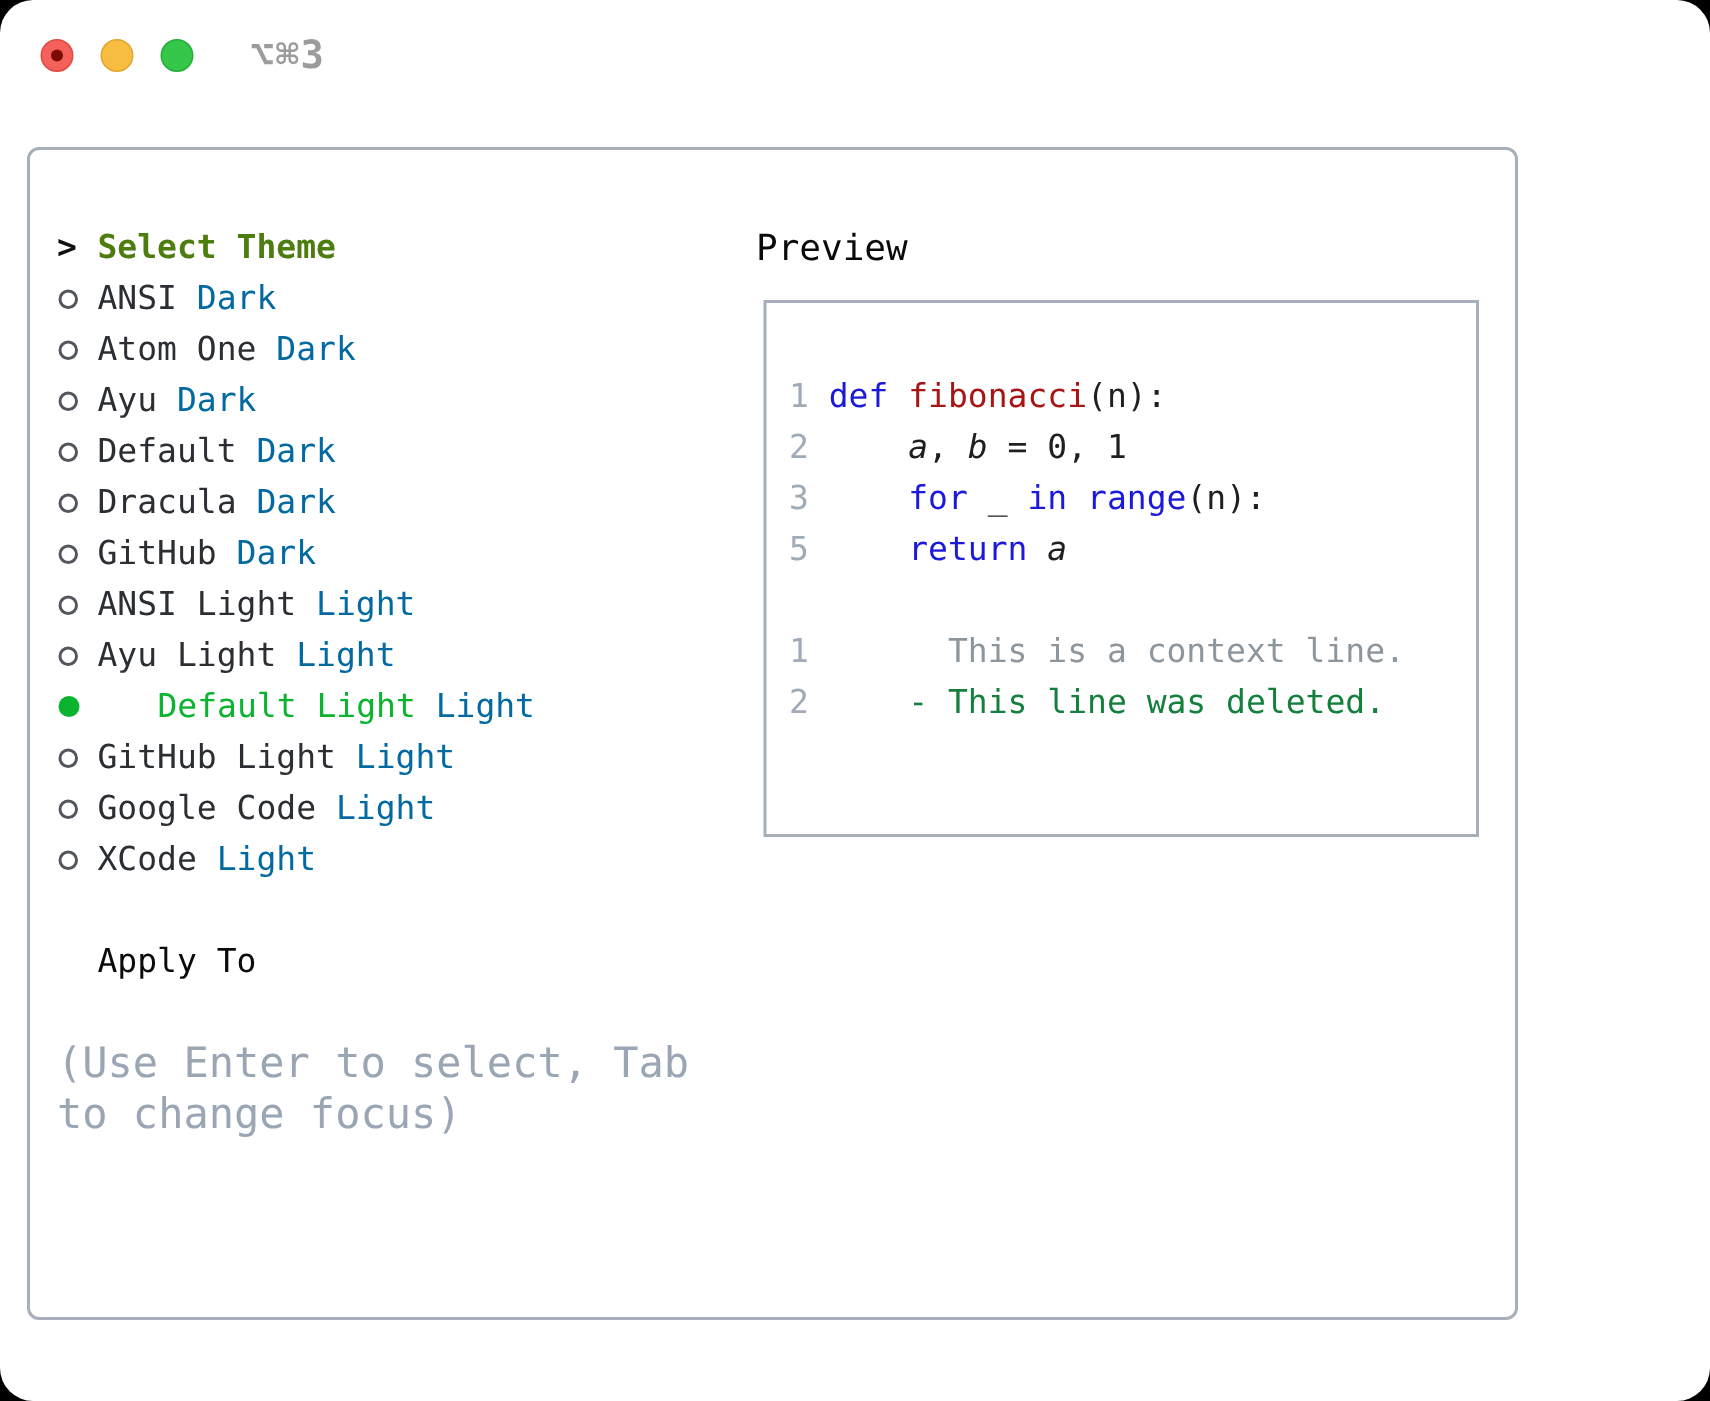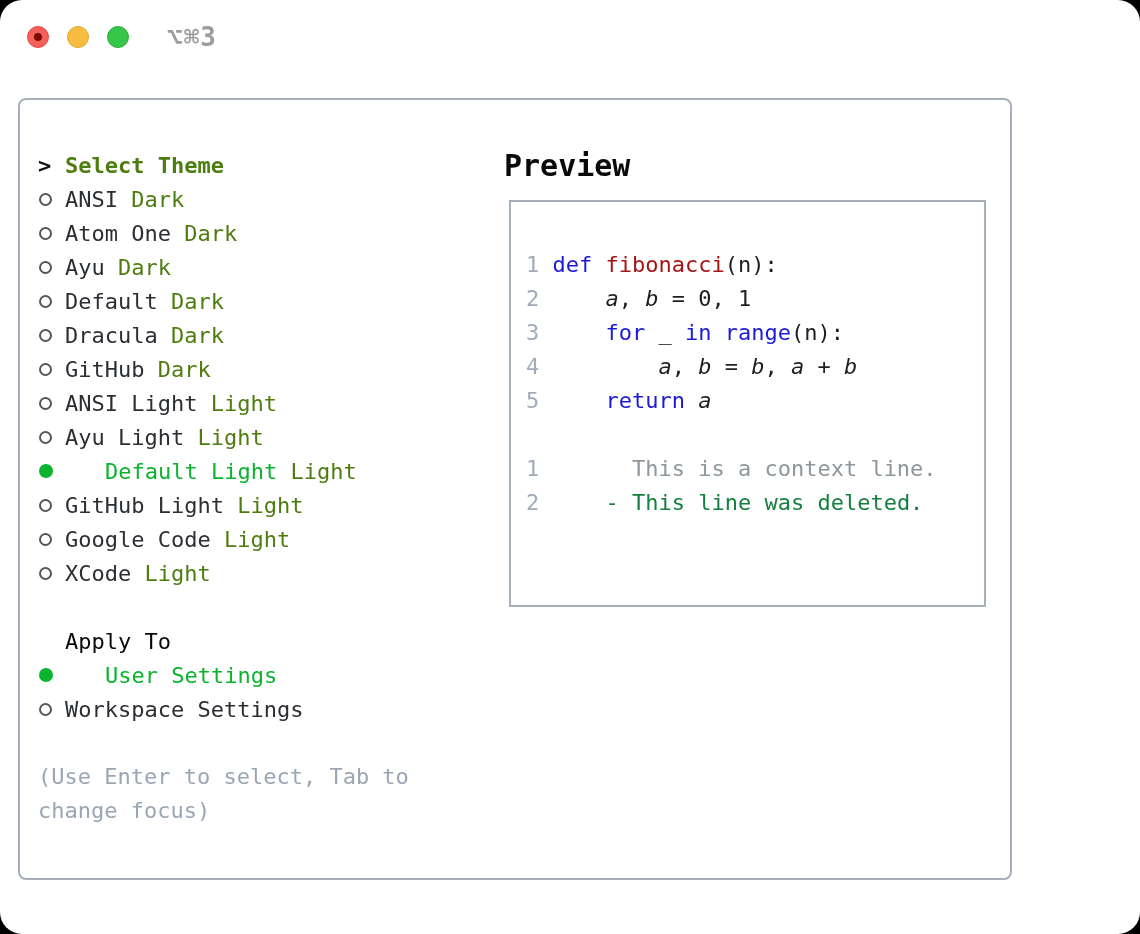--- a/index.html
+++ b/index.html
@@ -23,28 +23,28 @@
   }
   .left-col{position:absolute;left:18px;top:48px;width:446px;}
   .row{display:flex;align-items:center;height:34px;font-size:22px;color:#2b2f33;white-space:pre;}
   .prefix{display:flex;align-items:center;justify-content:flex-start;width:27px;flex:0 0 27px;}
   .cursor{font-weight:bold;color:#101010;font-size:22px;}
   .heading-label{font-weight:bold;color:#4d7c0f;}
   .radio{width:13px;height:13px;border-radius:50%;box-sizing:border-box;border:2px solid #53575d;margin-left:1px;}
   .radio.sel{border:none;background:#0ab42e;width:14px;height:14px;}
   .item-name{color:#2b2f33;text-align:center;}
   .item-name.sel{color:#0ab42e;margin-left:40px;}
-  .item-variant{color:#4d7c0f;}
+  .item-variant{color:#0369a1;}
   .spacer{height:34px;}
-  .hint{margin-top:34px;width:440px;font-size:22px;line-height:34px;color:#9aa6b4;}
+  .hint{margin-top:34px;width:440px;font-size:28px;line-height:34px;color:#9aa6b4;}
   
   .preview-heading{position:absolute;left:484px;top:48px;height:34px;display:flex;align-items:center;
-    font-size:30px;font-weight:bold;color:#0a0a0a;}
+    font-size:24px;font-weight:normal;color:#0a0a0a;}
   .preview-box{
-    position:absolute;left:489px;top:100px;width:477px;height:407px;
+    position:absolute;left:489px;top:100px;width:477px;height:358px;
     box-sizing:border-box;border:2px solid #a7afba;background:#fff;
     padding:46px 0 0 15px;overflow:hidden;
   }
   .code-line{height:34px;font-size:22px;line-height:34px;white-space:pre;color:#1f1f1f;}
   .ln{color:#9fabb9;}
   .tk-kw{color:#1a1ad8;}
   .tk-fn{color:#a81414;}
   .tk-var{font-style:italic;}
   .tk-ctx{color:#8d969d;}
   .tk-del{color:#15803d;}
@@ -85,36 +85,31 @@
           <div class="row"><span class="prefix"><span class="radio"></span></span><span class="item-name">XCode</span><span class="item-variant"> Light</span></div>
         </div>
 
       <div class="spacer"></div>
 
       <div class="row">
         <span class="prefix"></span>
         <span style="color:#0a0a0a;">Apply To</span>
       </div>
 
-      <div id="apply-list">
-          <div class="row"><span class="prefix"><span class="radio sel"></span></span><span class="item-name sel">User Settings</span></div>
-          <div class="row"><span class="prefix"><span class="radio"></span></span><span class="item-name">Workspace Settings</span></div>
-        </div>
 
       <div class="hint">(Use Enter to select, Tab to change focus)</div>
     </div>
 
     <div class="preview-heading">Preview</div>
 
     <div class="preview-box">
       <div id="code-lines">
           <div class="code-line"><span class="ln">1 </span><span class="tk-kw">def</span><span> </span><span class="tk-fn">fibonacci</span><span>(n):</span></div>
           <div class="code-line"><span class="ln">2 </span><span>    </span><span class="tk-var">a</span><span>, </span><span class="tk-var">b</span><span> = 0, 1</span></div>
           <div class="code-line"><span class="ln">3 </span><span>    </span><span class="tk-kw">for</span><span> _ </span><span class="tk-kw">in</span><span> </span><span class="tk-kw">range</span><span>(n):</span></div>
-          <div class="code-line"><span class="ln">4 </span><span>        </span><span class="tk-var">a</span><span>, </span><span class="tk-var">b</span><span> = </span><span class="tk-var">b</span><span>, </span><span class="tk-var">a</span><span> + </span><span class="tk-var">b</span></div>
           <div class="code-line"><span class="ln">5 </span><span>    </span><span class="tk-kw">return</span><span> </span><span class="tk-var">a</span></div>
           <div class="code-line"><span class="ln"></span></div>
           <div class="code-line"><span class="ln">1 </span><span class="tk-ctx">      This is a context line.</span></div>
           <div class="code-line"><span class="ln">2 </span><span>    </span><span class="tk-del">- This line was deleted.</span></div>
         </div>
     </div>
 
   </div>
 </div>
 

